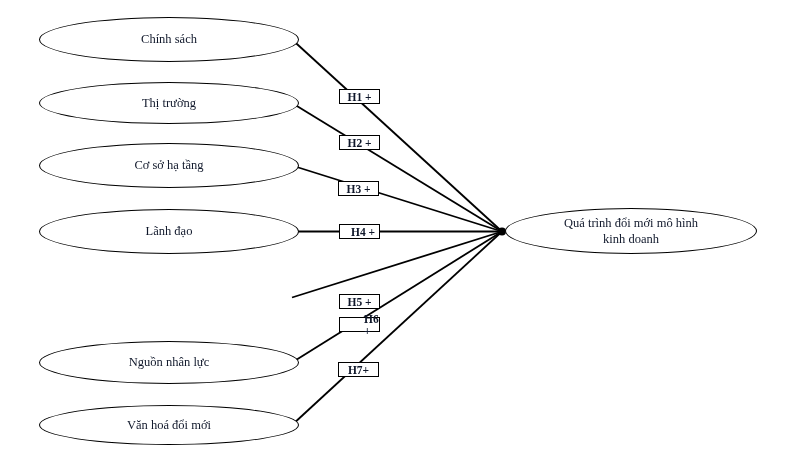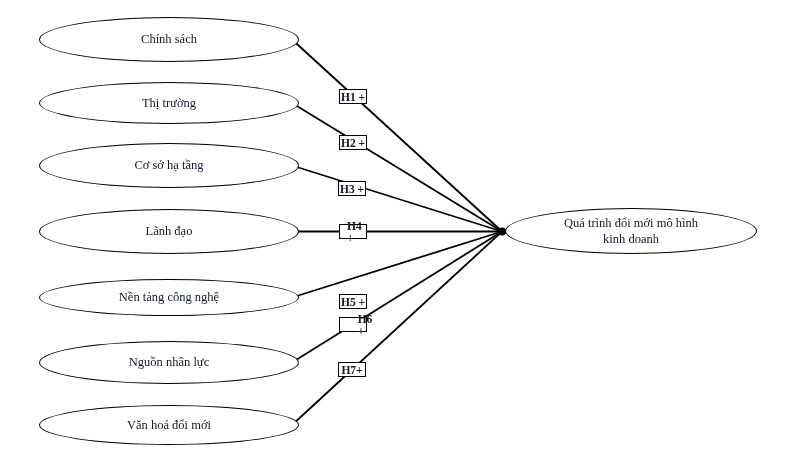--- a/index.html
+++ b/index.html
@@ -30,21 +30,21 @@
     font-size: 12.5px;
     line-height: 1.3;
     z-index: 2;
     box-sizing: border-box;
   }
   .factor { left: 39px; width: 260px; }
   .outcome { left: 505px; top: 208px; width: 252px; height: 46px; }
   .outcome .label { width: 148px; }
   .hyp {
     position: absolute;
-    width: 28px;
+    width: 41px;
     height: 15px;
     border: 1.6px solid #000000;
     background: #ffffff;
     display: flex;
     align-items: center;
     justify-content: center;
     font-weight: bold;
     font-size: 11.5px;
     z-index: 3;
     box-sizing: border-box;
@@ -85,23 +85,20 @@
   </div>
   <div class="ellipse factor f1">
     <span class="label">Thị trường</span>
   </div>
   <div class="ellipse factor f3">
     <span class="label">Lãnh đạo</span>
   </div>
   <div class="ellipse factor f2">
     <span class="label">Cơ sở hạ tầng</span>
   </div>
-  <div class="ellipse factor f4">
-    <span class="label">Nền tảng công nghệ</span>
-  </div>
   <div class="ellipse factor f5">
     <span class="label">Nguồn nhân lực</span>
   </div>
   <div class="ellipse factor f6">
     <span class="label">Văn hoá đổi mới</span>
   </div>
 
   <div class="hyp h0">H1 +</div>
   <div class="hyp h1">H2 +</div>
   <div class="hyp h2">H3 +</div>

